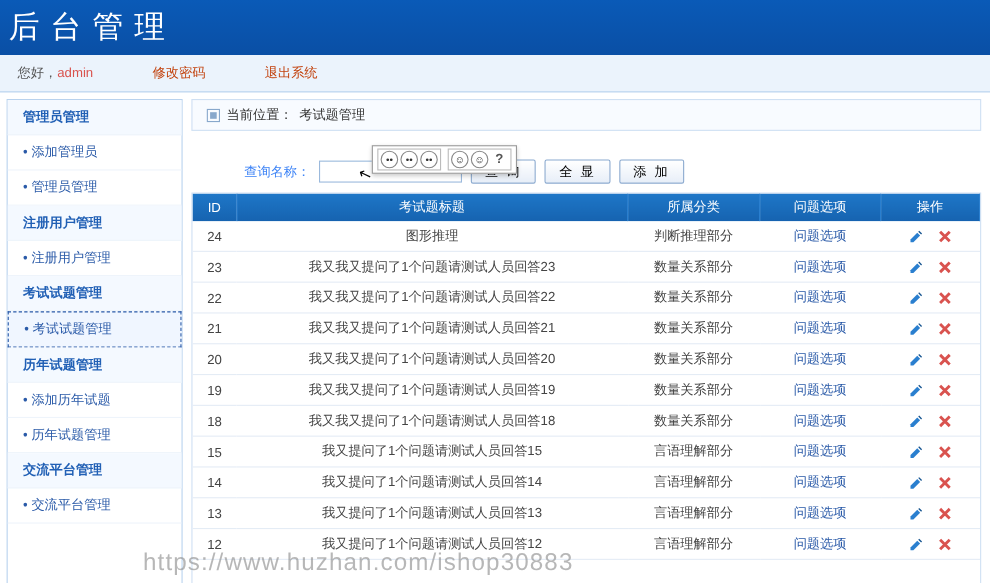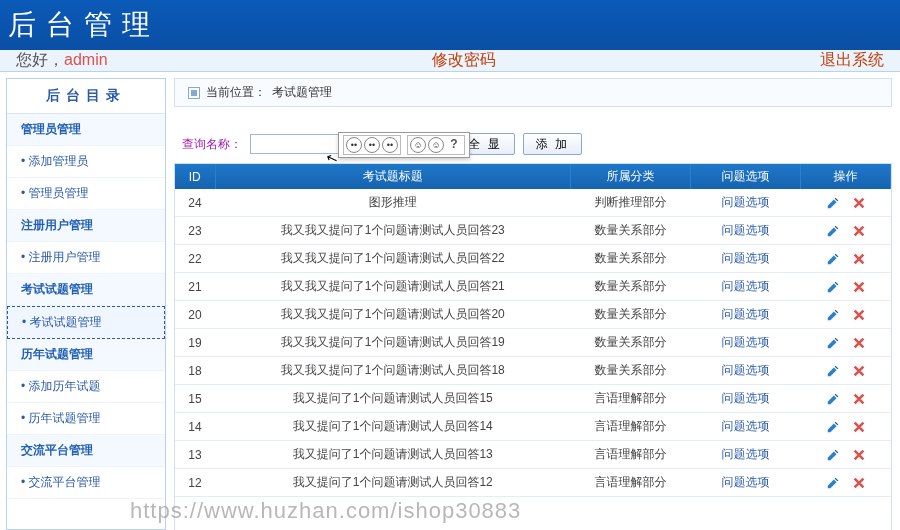--- a/index.html
+++ b/index.html
@@ -1,42 +1,42 @@
 <!DOCTYPE html>
 <html><head>
 <meta charset="utf-8">
 <style>
   * { box-sizing: border-box; margin: 0; padding: 0; }
   body { font-family: "Microsoft YaHei", SimSun, Arial, sans-serif; font-size: 12px; color: #333; background: #fff; }
   .app { width: 900px; height: 530px; position: relative; overflow: hidden; }
 
   
   .banner { height: 50px; background: linear-gradient(#0a5ab7,#0a4fa5); color: #fff; display:flex; align-items:center; padding:0 8px; font-size: 28px; letter-spacing: 10px; font-weight: 300;}
-  .userbar { height: 22px; background: #ebf3fc; border-bottom:1px solid #b8d2ee; display:flex; justify-content:space-between; align-items:center; gap:14px; padding:0 16px; font-size:16px;}
+  .userbar { height: 34px; background: #ebf3fc; border-bottom:1px solid #b8d2ee; display:flex; justify-content:flex-start; align-items:center; gap:14px; padding:0 16px; font-size:12px;}
   .userbar .greet {color:#555;}
   .userbar .greet strong { color:#d9534f; font-weight: normal;}
   .userbar a { color:#c2410c; text-decoration:none; cursor:pointer;margin-left:40px;}
 
   .body { display:flex; height: calc(530px - 50px - 22px); }
 
   
   .sidebar { width: 160px; border:1px solid #b8d2ee; margin:6px 0 0 6px; background:#fff; }
   .side-title { text-align:center; font-size:14px; font-weight:bold; color:#2a5aa8; padding:8px 0; letter-spacing:6px; border-bottom:1px solid #d7e6f7;}
   .side-item { padding:7px 10px 7px 14px; color:#2a5aa8; cursor:pointer; border-bottom:1px solid #eef4fb; }
   .side-item.group { font-weight:bold; color:#2160b5; background:#f4f9ff;}
   .side-item.leaf:before { content:"• "; color:#2a5aa8;}
   .side-item.active { border:1px dashed #2a5aa8; background:#f0f6ff;}
 
   
   .main { flex:1; padding:6px 8px 0 8px; overflow:hidden; }
   .crumb-box { border:1px solid #cfe0f3; background:#f8fbff; padding:5px 13px; display:flex; align-items:center; gap:6px; margin-bottom:22px;}
   .crumb-ico { width:12px; height:12px; border:1px solid #88a8cc; display:inline-block; position:relative;}
   .crumb-ico:after{content:"";position:absolute;left:2px;top:2px;width:6px;height:6px;background:#88a8cc;}
   .toolbar { display:flex; align-items:center; gap:8px; padding:4px 8px 8px 8px; }
-  .toolbar label { color:#a21caf; }
+  .toolbar label { color:#3b82f6;margin-left:40px; }
   .toolbar input[type=text]{ width:130px; height:20px; border:1px solid #9bb9dc; padding:0 4px;}
   .btn { height:22px; padding:0 12px; border:1px solid #8aa9cf; background:linear-gradient(#ffffff,#e7eef8); border-radius:2px; cursor:pointer; font-size:12px; letter-spacing:4px;}
   .btn.small{letter-spacing:2px;}
 
   table.grid { width:100%; border-collapse:collapse; }
   table.grid th { background:linear-gradient(#1e77c8,#1663b0); color:#fff; font-weight:normal; font-size:12px; padding:4px 6px; border-right:1px solid #2a7fcf; text-align:center;}
   table.grid td { border-bottom:1px solid #e4ecf5; padding:5px 6px; text-align:center; color:#444;}
   table.grid td.title { text-align:center; }
   table.grid td a.link { color:#2a5aa8; text-decoration:none; cursor:pointer;}
   .ops { display:flex; gap:12px; justify-content:center; align-items:center;}
@@ -68,21 +68,20 @@
   <div class="userbar">
     <span class="greet">
       <span>您好，</span><strong>admin</strong>
     </span>
     <a>修改密码</a>
     <a>退出系统</a>
   </div>
 
   <div class="body">
     <div class="sidebar">
-      <div class="side-title">后台目录</div>
       <div id="side-items">
           <div class="side-item group">管理员管理</div>
           <div class="side-item leaf">添加管理员</div>
           <div class="side-item leaf">管理员管理</div>
           <div class="side-item group">注册用户管理</div>
           <div class="side-item leaf">注册用户管理</div>
           <div class="side-item group">考试试题管理</div>
           <div class="side-item leaf active">考试试题管理</div>
           <div class="side-item group">历年试题管理</div>
           <div class="side-item leaf">添加历年试题</div>

